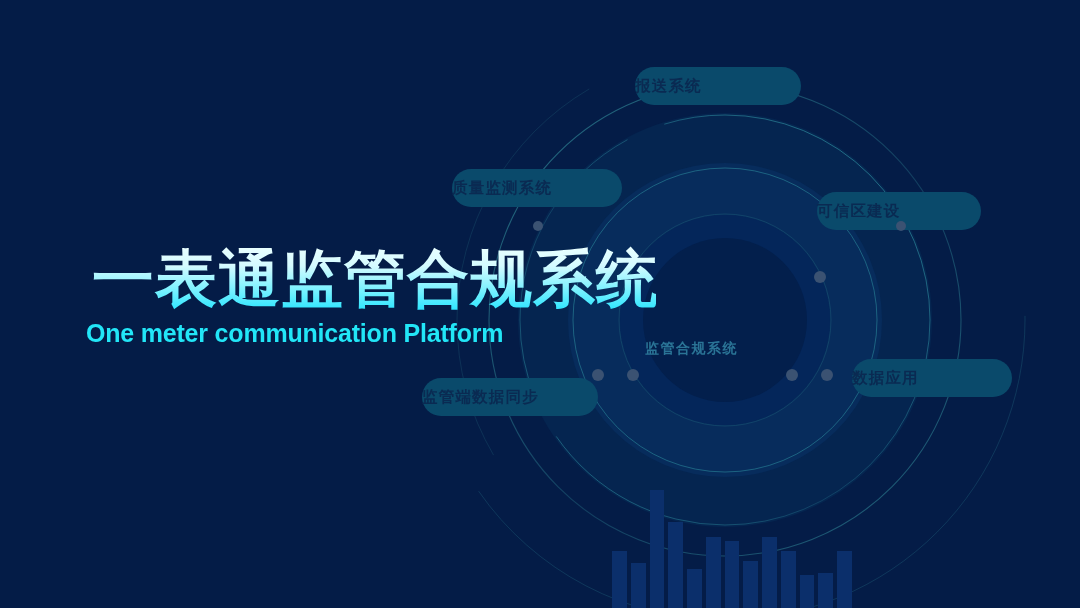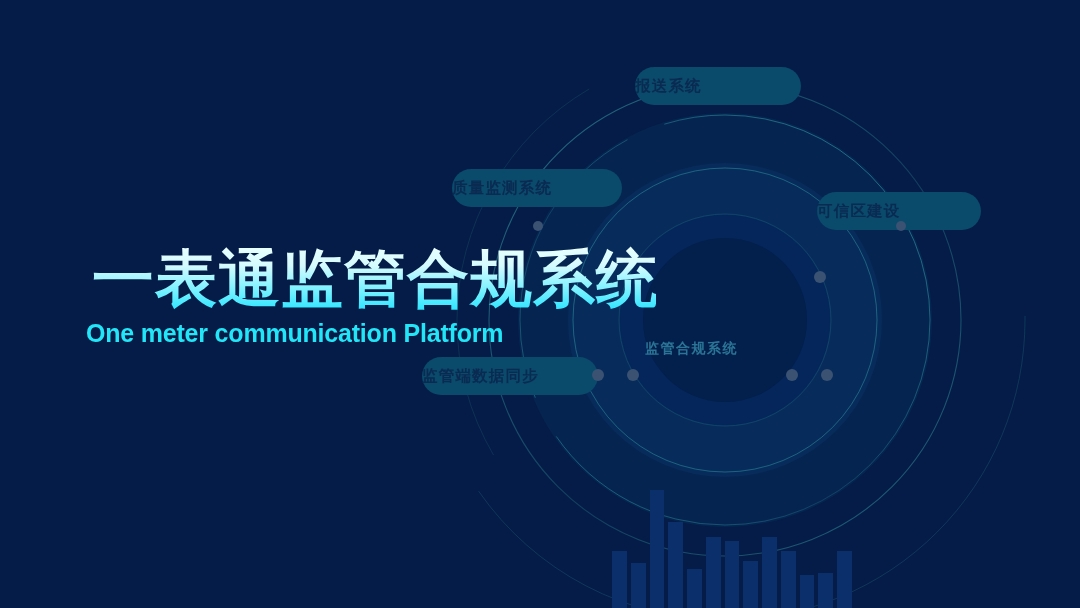--- a/index.html
+++ b/index.html
@@ -170,24 +170,27 @@
   </div>
 
   <div class="pill" style="left:452px; top:169px; width:170px;">
     <span>质量监测系统</span>
   </div>
 
   <div class="pill" style="left:817px; top:184px; width:164px;margin-top:8px;">
     <span>可信区建设</span>
   </div>
 
-  <div class="pill" style="left:422px; top:357px; width:176px;font-family:Liberation Mono, monospace;">
+  <div class="pill" style="left:422px; top:378px; width:176px;font-family:Liberation Mono, monospace;">
     <span>监管端数据同步</span>
   </div>
 
+  <div class="pill" style="left:852px; top:359px; width:160px;">
+    <span>数据应用</span>
+  </div>
 
   <div class="dot" style="left:533px; top:221px; width:10px; height:10px;"></div>
   <div class="dot" style="left:896px; top:221px; width:10px; height:10px;"></div>
   <div class="dot" style="left:814px; top:271px; width:12px; height:12px;"></div>
   <div class="dot" style="left:592px; top:369px; width:12px; height:12px;"></div>
   <div class="dot" style="left:627px; top:369px; width:12px; height:12px;"></div>
   <div class="dot" style="left:786px; top:369px; width:12px; height:12px;"></div>
   <div class="dot" style="left:821px; top:369px; width:12px; height:12px;"></div>
 
   <div id="bar-chart">

